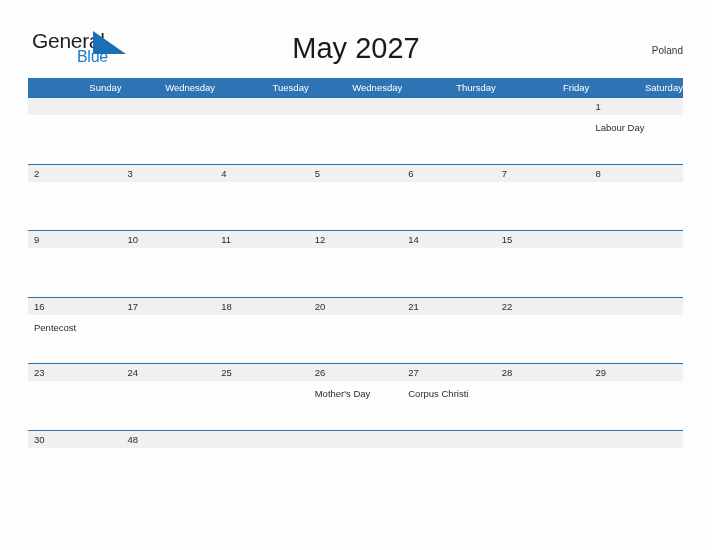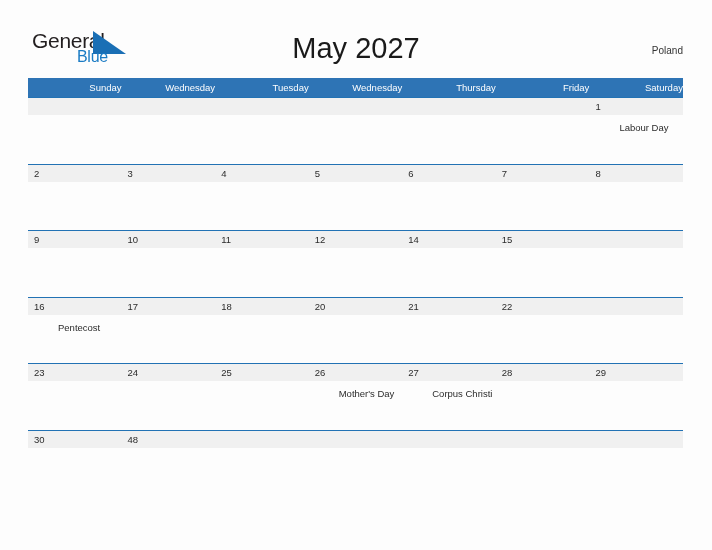--- a/index.html
+++ b/index.html
@@ -133,21 +133,20 @@
     line-height: 13px;
     color: #2b2b2b;
     font-family: "Liberation Sans", sans-serif;
     white-space: nowrap;
   }
 
   .week-events {
     display: flex;
     width: 655px;
     height: 48px;
-    margin-left: 24px;
   }
   .event-cell {
     width: 93.571px;
     box-sizing: border-box;
     padding-left: 6px;
     padding-top: 2px;
   }
   .event-label {
     font-size: 9.5px;
     line-height: 12px;

